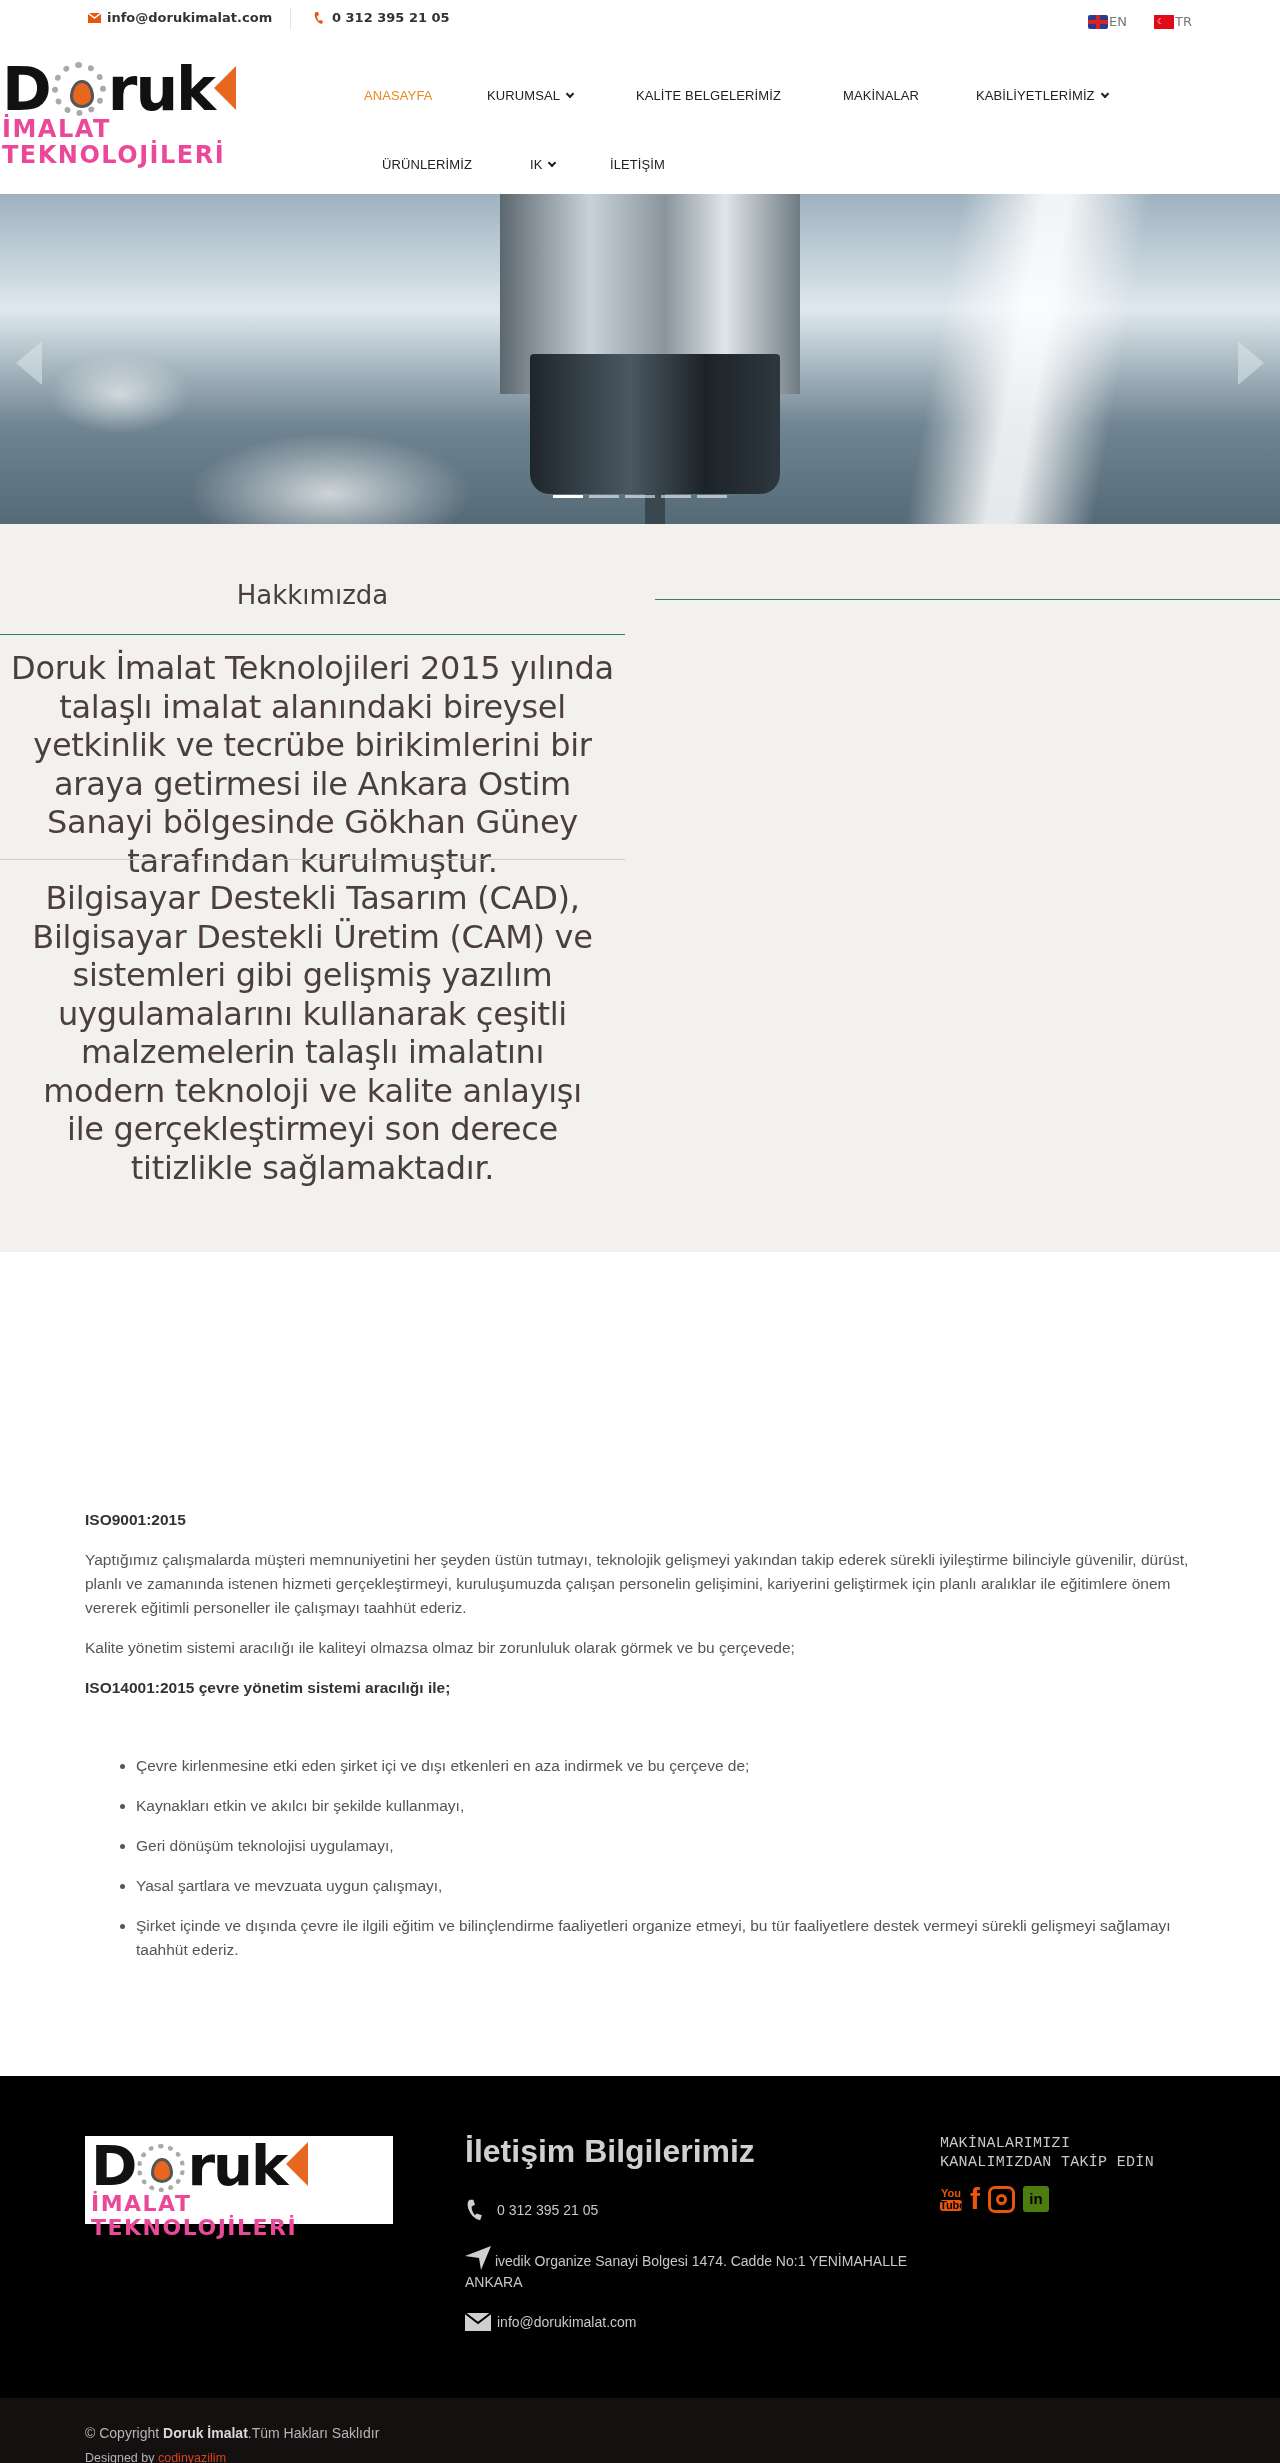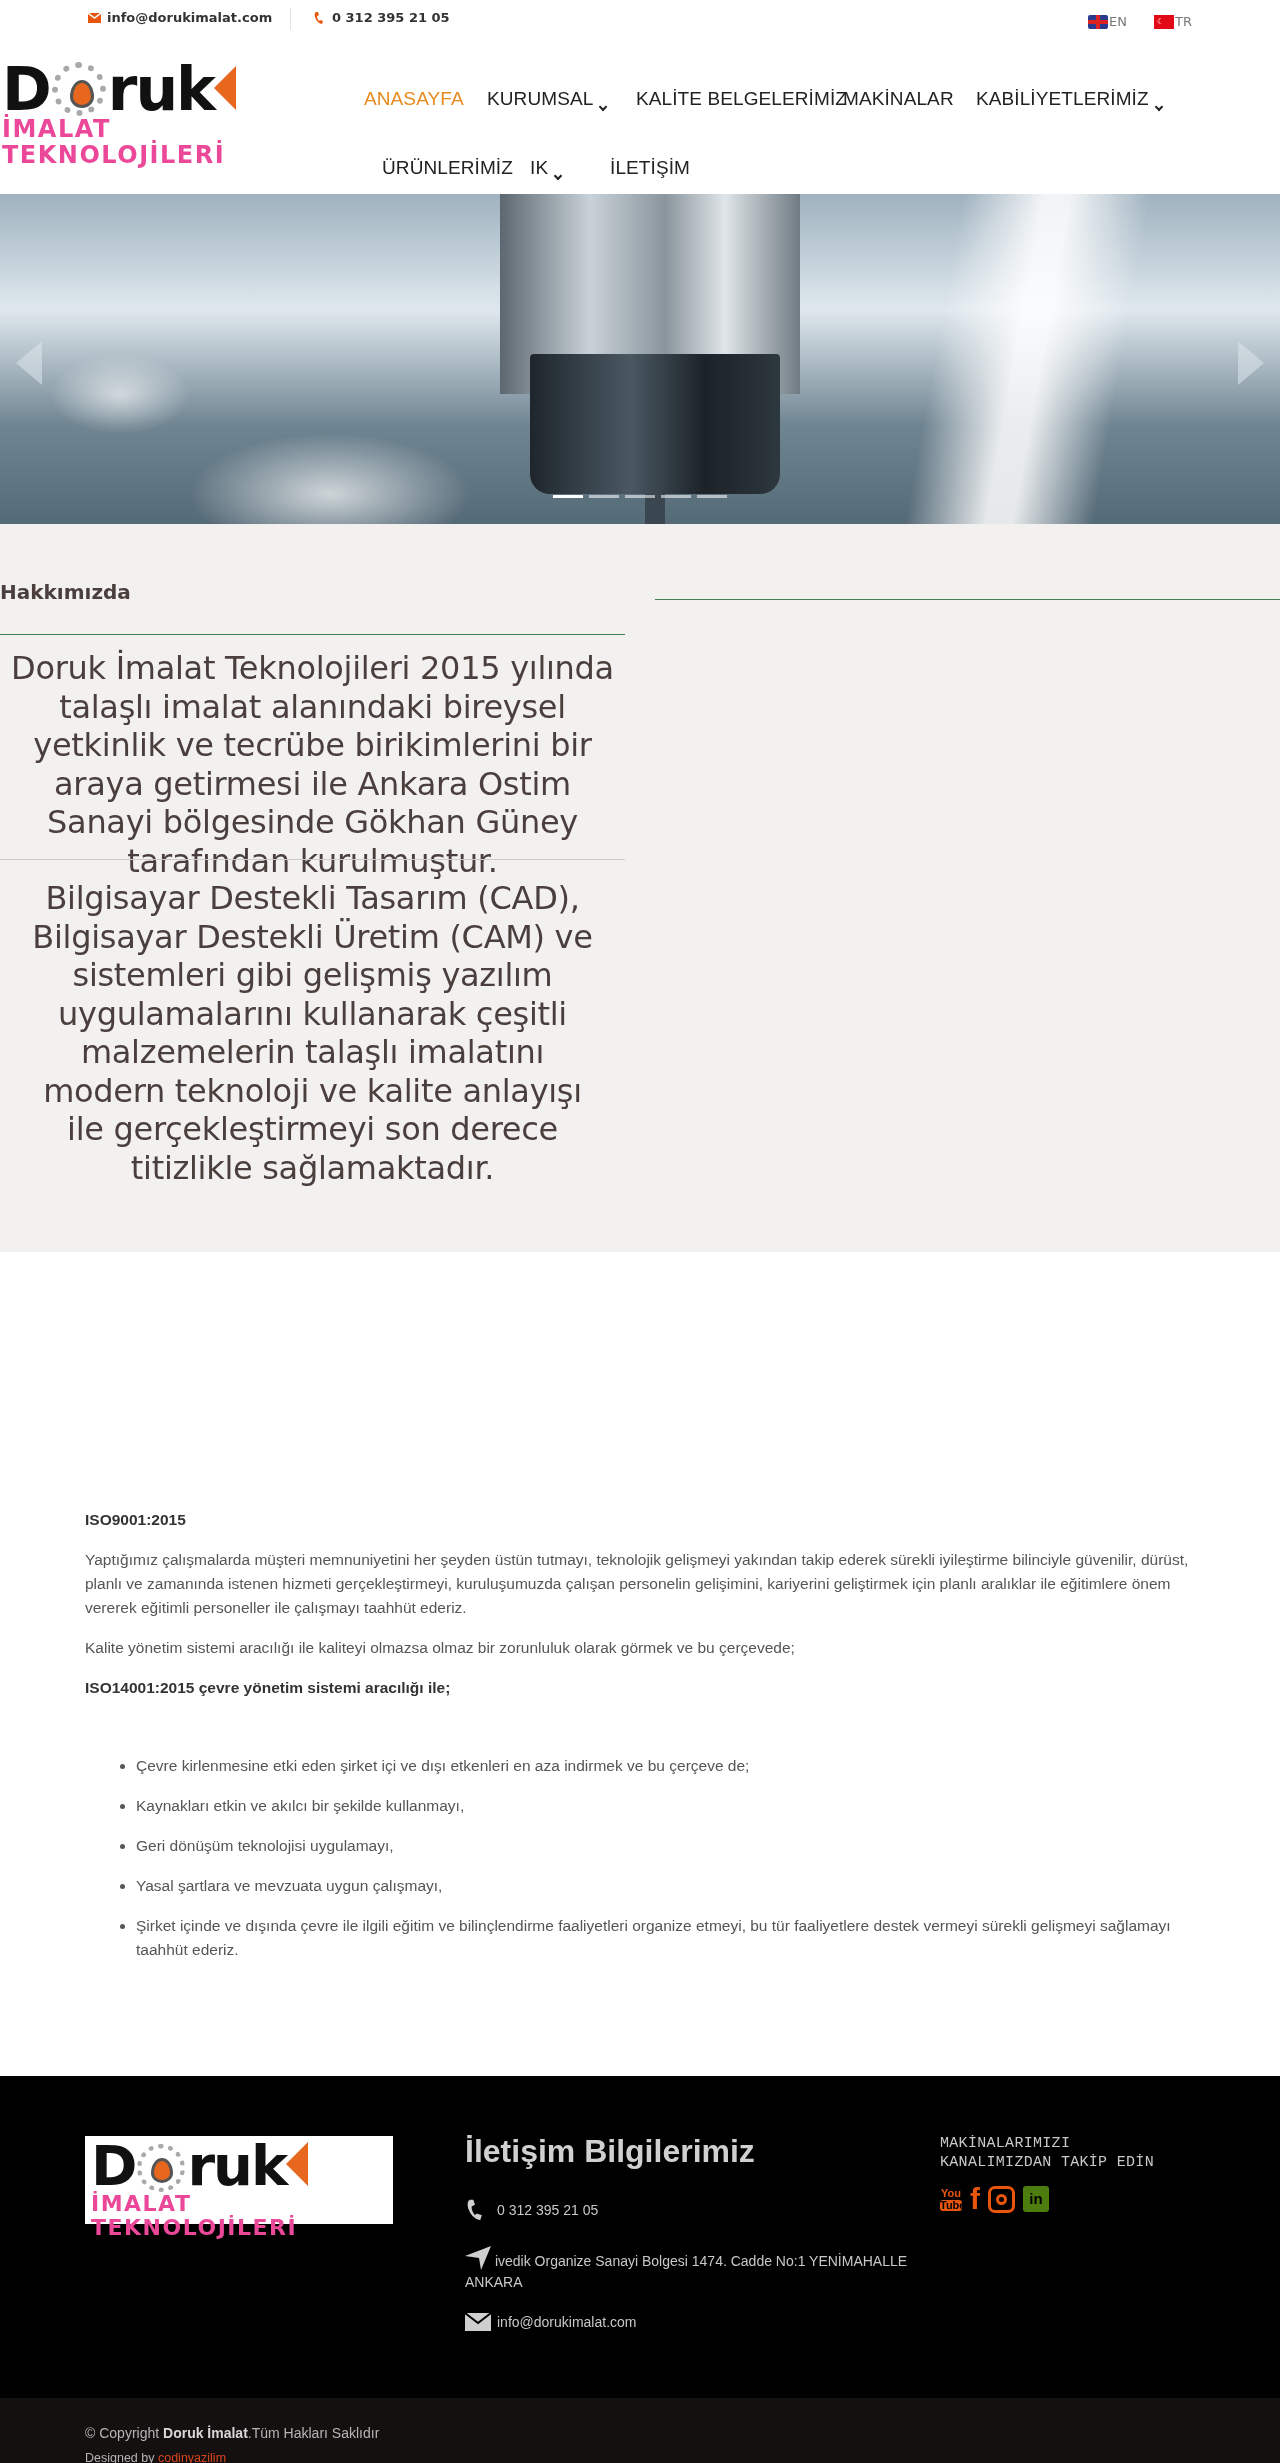--- a/index.html
+++ b/index.html
@@ -21,21 +21,21 @@
 .header{position:relative;height:146px}
 .logo{position:absolute;left:2px;top:14px;width:295px;height:80px}
 .logo-top{display:flex;align-items:flex-end;height:54px}
 .logo-D{font-family:"DejaVu Sans",sans-serif;font-weight:bold;font-size:60px;color:#111;line-height:54px;letter-spacing:-2px}
 .logo-gear{width:54px;height:54px;border-radius:50%;border:6px dotted #a9a9a9;margin:0 2px;position:relative;background:#fff}
 .logo-gear:after{content:"";position:absolute;left:12px;top:12px;width:18px;height:22px;background:#e8671e;border-radius:50% 50% 50% 50%/60% 60% 40% 40%;border:3px solid #555}
 .logo-ruk{font-weight:bold;font-size:60px;color:#111;line-height:54px;letter-spacing:-2px}
 .logo-tri{width:0;height:0;border-top:22px solid transparent;border-bottom:22px solid transparent;border-right:22px solid #e8671e;margin-bottom:6px}
 .logo-bottom{font-size:24px;font-weight:bold;color:#ec4899;letter-spacing:1.5px;line-height:26px}
 .nav{position:absolute;left:0;top:0;width:100%}
-.nav-item{position:absolute;font-family:"Liberation Sans",sans-serif;font-size:19px;color:#222;display:flex;align-items:flex-end;gap:7px;letter-spacing:0.1px}
+.nav-item{position:absolute;font-family:"Liberation Sans",sans-serif;font-size:13px;color:#222;display:flex;align-items:center;gap:7px;letter-spacing:0.1px}
 .nav-item.active{color:#e8891e}
 .chev{width:6px;height:6px;border-right:2px solid #222;border-bottom:2px solid #222;transform:rotate(45deg);margin-top:-4px}
 
 .slider{position:relative;height:330px;overflow:hidden;background:linear-gradient(180deg,#8da0b0 0%,#c8d6df 40%,#5e7382 100%)}
 .slider-bg{position:absolute;inset:0;background:
  radial-gradient(ellipse 120px 200px at 640px 120px,#2a3540 0%,#3e4c58 60%,transparent 61%),
  radial-gradient(ellipse 70px 40px at 120px 200px,rgba(255,255,255,.6),transparent),
  radial-gradient(ellipse 140px 60px at 330px 300px,rgba(255,255,255,.7),transparent),
  linear-gradient(100deg,transparent 72%,rgba(255,255,255,.85) 78%,rgba(255,255,255,.85) 80%,transparent 86%),
  linear-gradient(180deg,#9fb2bf,#dfe8ee 35%,#708592 70%,#556a77)}
@@ -43,21 +43,21 @@
 .collet{position:absolute;left:530px;top:160px;width:250px;height:140px;background:linear-gradient(90deg,#1e262c,#4a5862 40%,#1c2328 70%,#2d373e);border-radius:4px 4px 20px 20px}
 .tool{position:absolute;left:645px;top:300px;width:20px;height:40px;background:#3a4650}
 .arrow{position:absolute;top:147px;width:0;height:0;border-top:22px solid transparent;border-bottom:22px solid transparent;opacity:.6}
 .arrow-prev{left:16px;border-right:26px solid #d9e2e8}
 .arrow-next{right:16px;border-left:26px solid #d9e2e8}
 .dots{position:absolute;left:553px;top:301px;display:flex;gap:6px}
 .dot{width:30px;height:3px;background:rgba(255,255,255,.55)}
 .dot.on{background:#fff}
 
 .about{background:#f3f1ef;height:728px;position:relative}
-.about-title{position:absolute;left:0;width:625px;top:56px;text-align:left;font-size:20px;font-weight:bold;color:#4a3f3c}
+.about-title{position:absolute;left:0;width:625px;top:56px;text-align:center;font-size:26px;font-weight:normal;color:#4a3f3c}
 .about-line1{position:absolute;left:0;top:73px;width:625px;height:1px;background:#3a8050}
 .rule-green-right{position:absolute;left:655px;top:75px;width:625px;height:1px;background:#3a8050}
 .about-p1{position:absolute;left:0;width:625px;top:125px;text-align:center;font-size:32px;line-height:38.5px;color:#4a3f3c;font-family:"DejaVu Sans",sans-serif;font-weight:normal;letter-spacing:-0.3px}
 .about-line2{position:absolute;left:0;top:335px;width:625px;height:1px;background:#ccc}
 .about-p2{position:absolute;left:0;width:625px;top:355px;text-align:center;font-size:32px;line-height:38.5px;color:#4a3f3c;letter-spacing:-0.3px;padding:0 20px}
 
 .content{padding:0 108px;height:824px;position:relative;font-family:"Liberation Sans",sans-serif}
 .content-inner{position:absolute;left:85px;top:256px;width:1110px;font-size:15.5px;color:#555;line-height:24px}
 .content-inner .bold{font-weight:bold;color:#333}
 .content-inner p{margin-bottom:16px}

